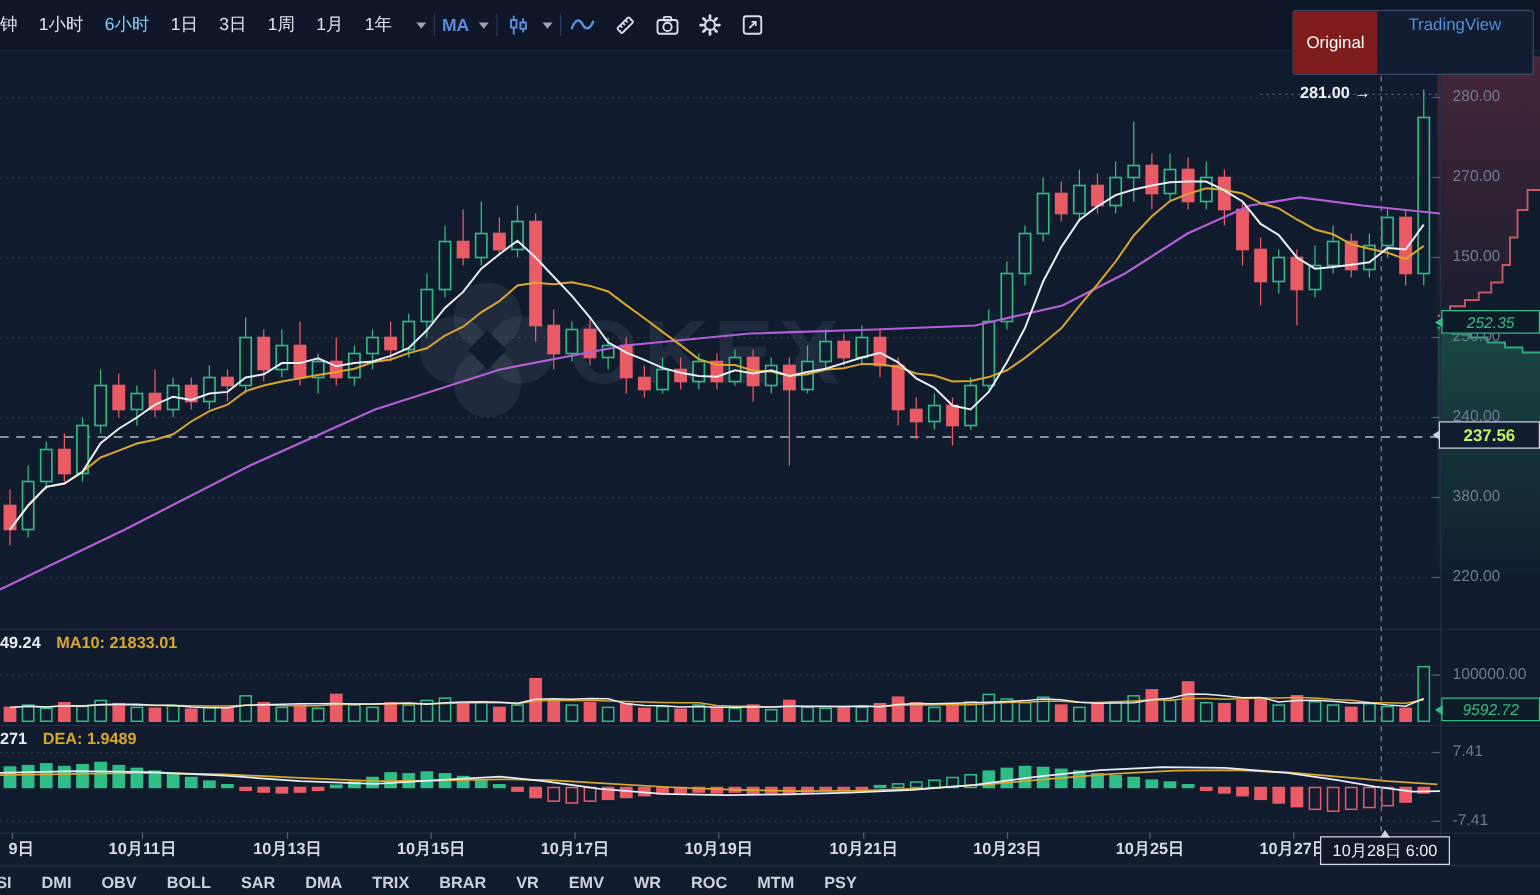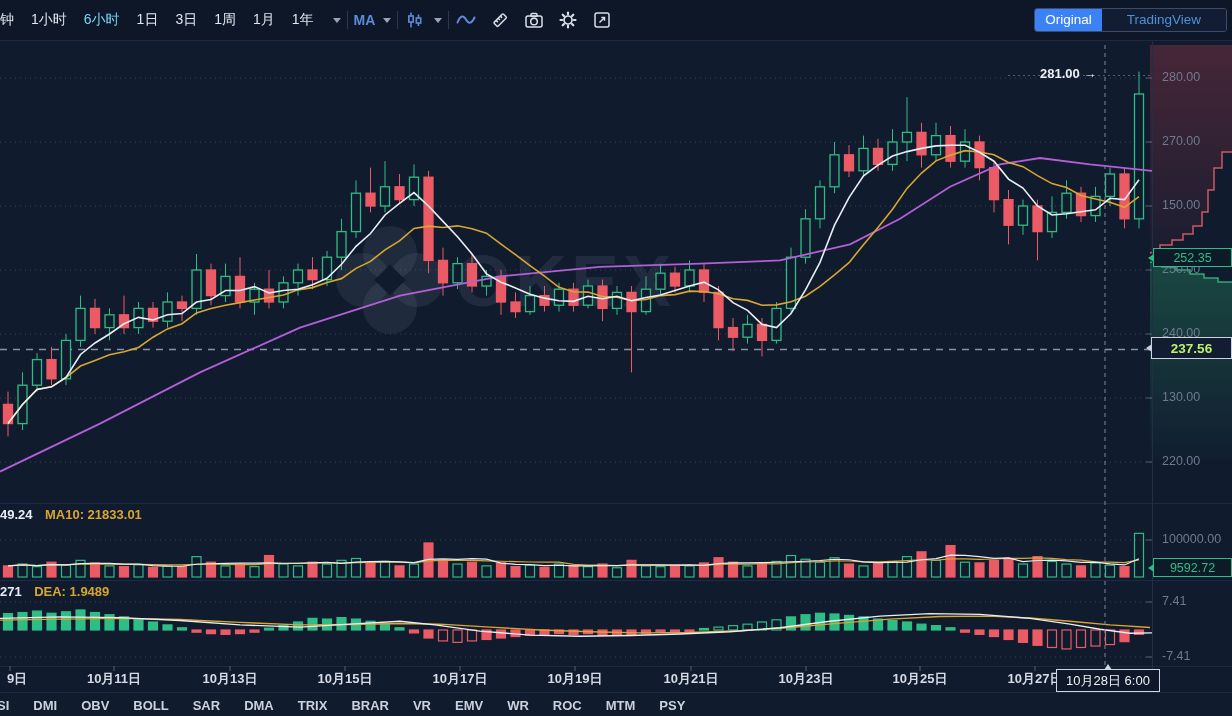--- a/index.html
+++ b/index.html
@@ -12,33 +12,33 @@
   .tf-item{font-size:14px;color:#dfe5ee;cursor:pointer;white-space:nowrap;}
   .tf-item.active{color:#7dd3fc;}
   .caret{width:0;height:0;border-left:4px solid transparent;border-right:4px solid transparent;
          border-top:5px solid #9aa4b8;display:inline-block;}
   .tdiv{width:1px;height:18px;background:#2b3650;margin:0 6px;}
   .tgroup{display:flex;align-items:center;gap:8px;}
   .blue-label{color:#5b8cdb;font-size:14px;font-weight:bold;}
   .ticon{display:flex;align-items:center;justify-content:center;width:22px;height:22px;cursor:pointer;}
   #mode-toggle{position:absolute;right:5px;top:8px;display:flex;border:1px solid #3d4a6a;
                border-radius:3px;overflow:hidden;font-size:13.5px;line-height:22px;}
-  #mode-original{background:#3b82f6;color:#ffffff;padding:0 10px;}
+  #mode-original{background:#7f1d1d;color:#ffffff;padding:14px 10px;}
   #mode-tv{background:#121d33;color:#4f90d9;padding:0 25px;}
   
   #cv{position:absolute;left:0;top:0;z-index:1;}
   .ovl{position:absolute;z-index:3;}
   .axlbl{position:absolute;left:1162px;color:#6f7a92;font-size:12.5px;z-index:2;}
   .pane-lbl-white{color:#e8edf5;font-weight:bold;font-size:13px;}
   .pane-lbl-orange{color:#d9a62e;font-weight:bold;font-size:13px;}
   .tag{position:absolute;z-index:4;display:flex;align-items:center;justify-content:center;
        font-size:12.5px;box-sizing:border-box;}
   .tag::before{content:"";position:absolute;left:-6px;top:50%;margin-top:-4px;
        border-top:4px solid transparent;border-bottom:4px solid transparent;}
-  .tag-green{left:1153px;width:79px;height:19px;border:1px solid #2ebd85;color:#2ebd85;background:#0d1a28;}
+  .tag-green{left:1153px;width:79px;height:19px;border:1px solid #2ebd85;color:#2ebd85;background:#0d1a28;font-style:italic;}
   .tag-green::before{border-right:6px solid #2ebd85;}
   .tag-white{left:1151px;width:81px;height:22px;border:1.5px solid #ccd3e0;color:#bef264;
              background:#121d31;font-weight:bold;font-size:13.5px;}
   .tag-white::before{border-right:6px solid #ccd3e0;}
   #alert-281{position:absolute;left:1040px;top:66px;color:#eef2f8;font-weight:bold;font-size:13px;z-index:3;}
   .datelbl{position:absolute;top:670px;transform:translateX(-50%);color:#d6dbe5;
            font-weight:bold;font-size:13px;white-space:nowrap;z-index:2;}
   #crosshair-time{position:absolute;left:1056px;top:669px;width:102px;height:21px;background:#0e1828;
       border:1px solid #cfd6e4;color:#eef1f7;font-size:13px;display:flex;align-items:center;
       justify-content:center;z-index:4;white-space:nowrap;}
@@ -544,21 +544,21 @@
     <span class="pane-lbl-white">271</span>
     <span class="pane-lbl-orange" style="margin-left:8px">DEA: 1.9489</span>
   </div>
 
   <div id="axis-labels">
       <div class="axlbl" style="top: 70px;">280.00</div>
       <div class="axlbl" style="top: 134px;">270.00</div>
       <div class="axlbl" style="top: 198px;">150.00</div>
       <div class="axlbl" style="top: 262px;">250.00</div>
       <div class="axlbl" style="top: 326px;">240.00</div>
-      <div class="axlbl" style="top: 390px;">130.00</div>
+      <div class="axlbl" style="top: 390px;">380.00</div>
       <div class="axlbl" style="top: 454px;">220.00</div>
       <div class="axlbl" style="top: 532px;">100000.00</div>
       <div class="axlbl" style="top: 594px;">7.41</div>
       <div class="axlbl" style="top: 649px;">-7.41</div>
     </div>
   <div id="dates">
       <div class="datelbl" style="left: 10px; padding-left: 14px;">9日</div>
       <div class="datelbl" style="left: 114px;">10月11日</div>
       <div class="datelbl" style="left: 230px;">10月13日</div>
       <div class="datelbl" style="left: 345px;">10月15日</div>

